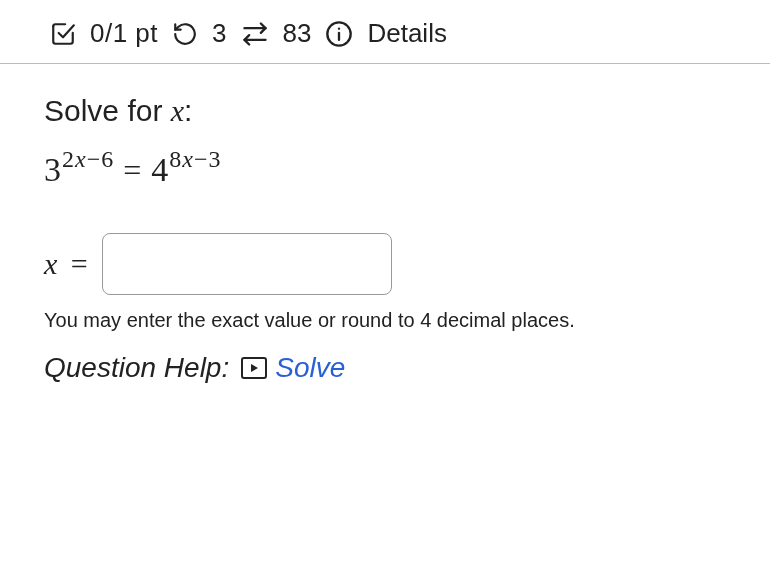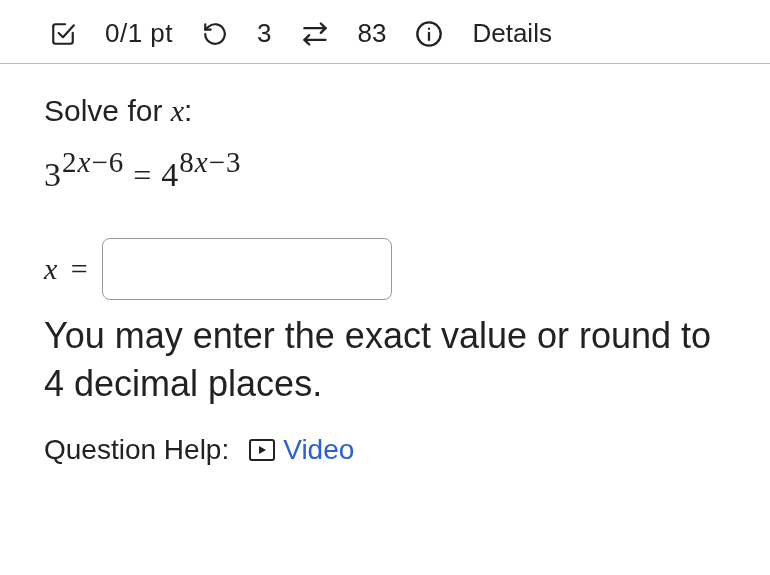--- a/index.html
+++ b/index.html
@@ -11,21 +11,21 @@
       font-family: -apple-system, 'Segoe UI', Helvetica, Arial, sans-serif;
       width: 770px;
       height: 575px;
       background: #fff;
       color: #222;
       overflow: hidden;
     }
     .header {
       display: flex;
       align-items: center;
-      gap: 29px;
+      gap: 14px;
       padding: 18px 40px 14px 50px;
       border-bottom: 1px solid #bbb;
       font-size: 26px;
     }
     .header .icon {
       display: inline-flex;
       align-items: center;
       justify-content: center;
     }
     .header svg {
@@ -48,21 +48,21 @@
     .equation {
       font-family: 'Times New Roman', serif;
       font-size: 32px;
       margin-bottom: 44px;
       letter-spacing: 1px;
     }
     .equation .base {
       font-size: 34px;
     }
     .equation sup {
-      font-size: 29px;
+      font-size: 24px;
       vertical-align: super;
       position: relative;
       top: -2px;
       margin-top: 26px;
     }
     .equation sup .x {
       font-style: italic;
     }
     .answer-row {
       display: flex;
@@ -82,29 +82,30 @@
     .answer-input {
       width: 290px;
       height: 62px;
       border: 1px solid #999;
       border-radius: 8px;
       font-size: 22px;
       padding: 0 12px;
       background: #fff;
     }
     .hint {
-      font-size: 36px;
+      font-size: 20px;
       line-height: 1.35;
-      margin-bottom: 25px;
+      margin-bottom: 18px;
     }
     .help-row {
       font-size: 28px;
       display: flex;
       align-items: center;
-      gap: 20px;
+      gap: 12px;
+      font-style: italic;
     }
     .help-link {
       color: #2a60d6;
       display: inline-flex;
       align-items: center;
       gap: 8px;
       cursor: pointer;
     }
     .help-link .play-box {
       width: 26px;
@@ -177,16 +178,16 @@
   <div class="hint">You may enter the exact value or round to 4 decimal places.</div>
 
   <div class="help-row">
     <span>Question Help:</span>
     <span class="help-link">
       <span class="play-box">
         <svg width="10" height="10" viewBox="0 0 10 10">
             <polygon points="2,1 9,5 2,9" fill="#222"></polygon>
           </svg>
       </span>
-      <span>Video</span>
+      <span>Solve</span>
     </span>
   </div>
 </div>
 
 </body></html>

